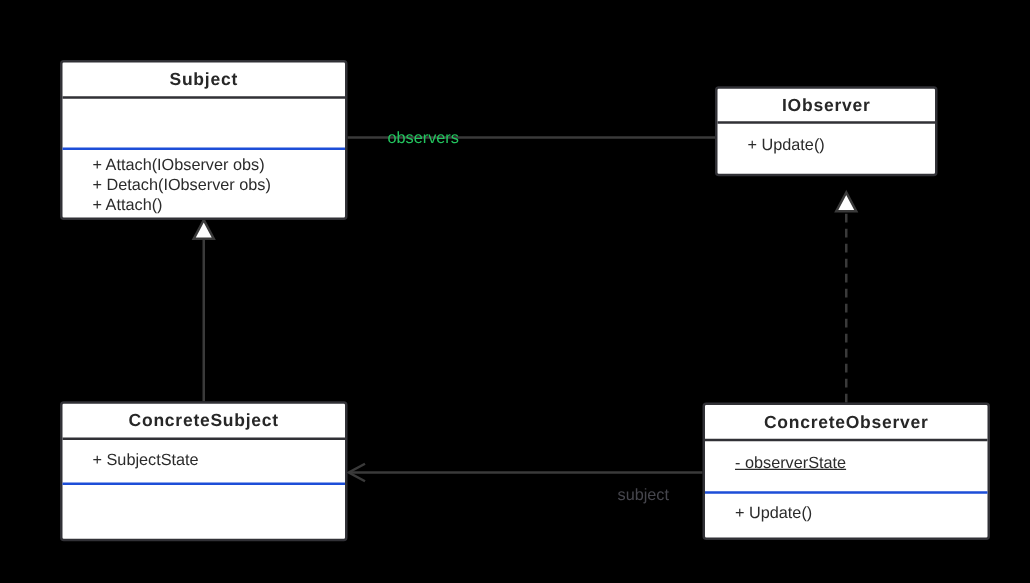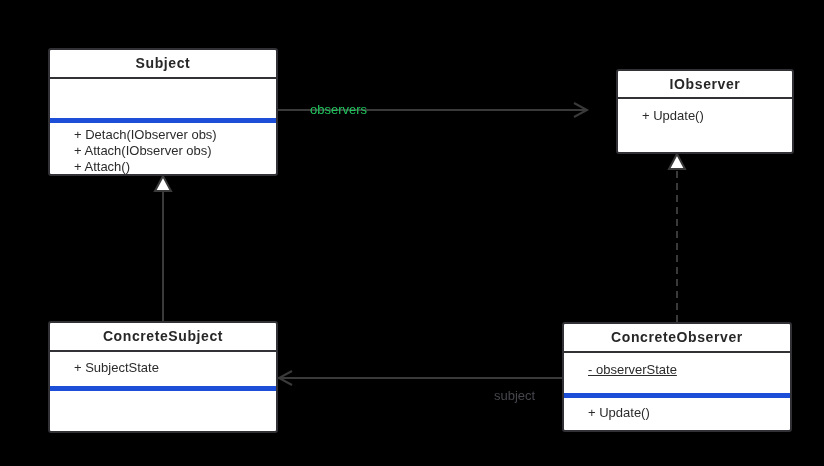--- a/index.html
+++ b/index.html
@@ -36,21 +36,21 @@
     letter-spacing: 0.6px;
     text-align: center;
     border-bottom: 2px solid #313136;
     color: #272727;
   }
   .uml-compartment {
     box-sizing: content-box;
     overflow: hidden;
   }
   .uml-compartment.sep {
-    border-bottom: 5px solid #1d4ed8;
+    border-bottom: 2px solid #1d4ed8;
   }
   .uml-member {
     padding-left: 24px;
     line-height: 16px;
     white-space: nowrap;
   }
   .edge-label {
     position: absolute;
     font-size: 13px;
     line-height: 15px;
@@ -76,27 +76,27 @@
     <polygon points="677,154 669,169 685,169" fill="#ffffff" stroke="#3a3a3a" stroke-width="2"></polygon>
 
     <line x1="562" y1="378" x2="280" y2="378" stroke="#3a3a3a" stroke-width="2"></line>
     <polyline points="292,371 279,378 292,385" fill="none" stroke="#3a3a3a" stroke-width="2"></polyline>
   </svg>
 
   <div class="uml-box" style="left:48px; top:48px; width:230px; height:128px;">
     <div class="uml-title" style="height:27px; line-height:27px;">Subject</div>
     <div class="uml-compartment sep" style="height:39px;"></div>
     <div class="uml-compartment" style="height:52px; padding-top:4px;">
+      <div class="uml-member">+ Attach(IObserver obs)</div>
       <div class="uml-member">+ Detach(IObserver obs)</div>
-      <div class="uml-member">+ Attach(IObserver obs)</div>
       <div class="uml-member">+ Attach()</div>
     </div>
   </div>
 
-  <div class="uml-box" style="left:616px; top:69px; width:178px; height:85px;">
+  <div class="uml-box" style="left:572px; top:69px; width:178px; height:72px;">
     <div class="uml-title" style="height:26px; line-height:26px;">IObserver</div>
     <div class="uml-compartment" style="height:44px; padding-top:9px;">
       <div class="uml-member">+ Update()</div>
     </div>
   </div>
 
   <div class="uml-box" style="left:48px; top:321px; width:230px; height:112px;">
     <div class="uml-title" style="height:27px; line-height:27px;">ConcreteSubject</div>
     <div class="uml-compartment sep" style="height:26px; padding-top:8px;">
       <div class="uml-member">+ SubjectState</div>

